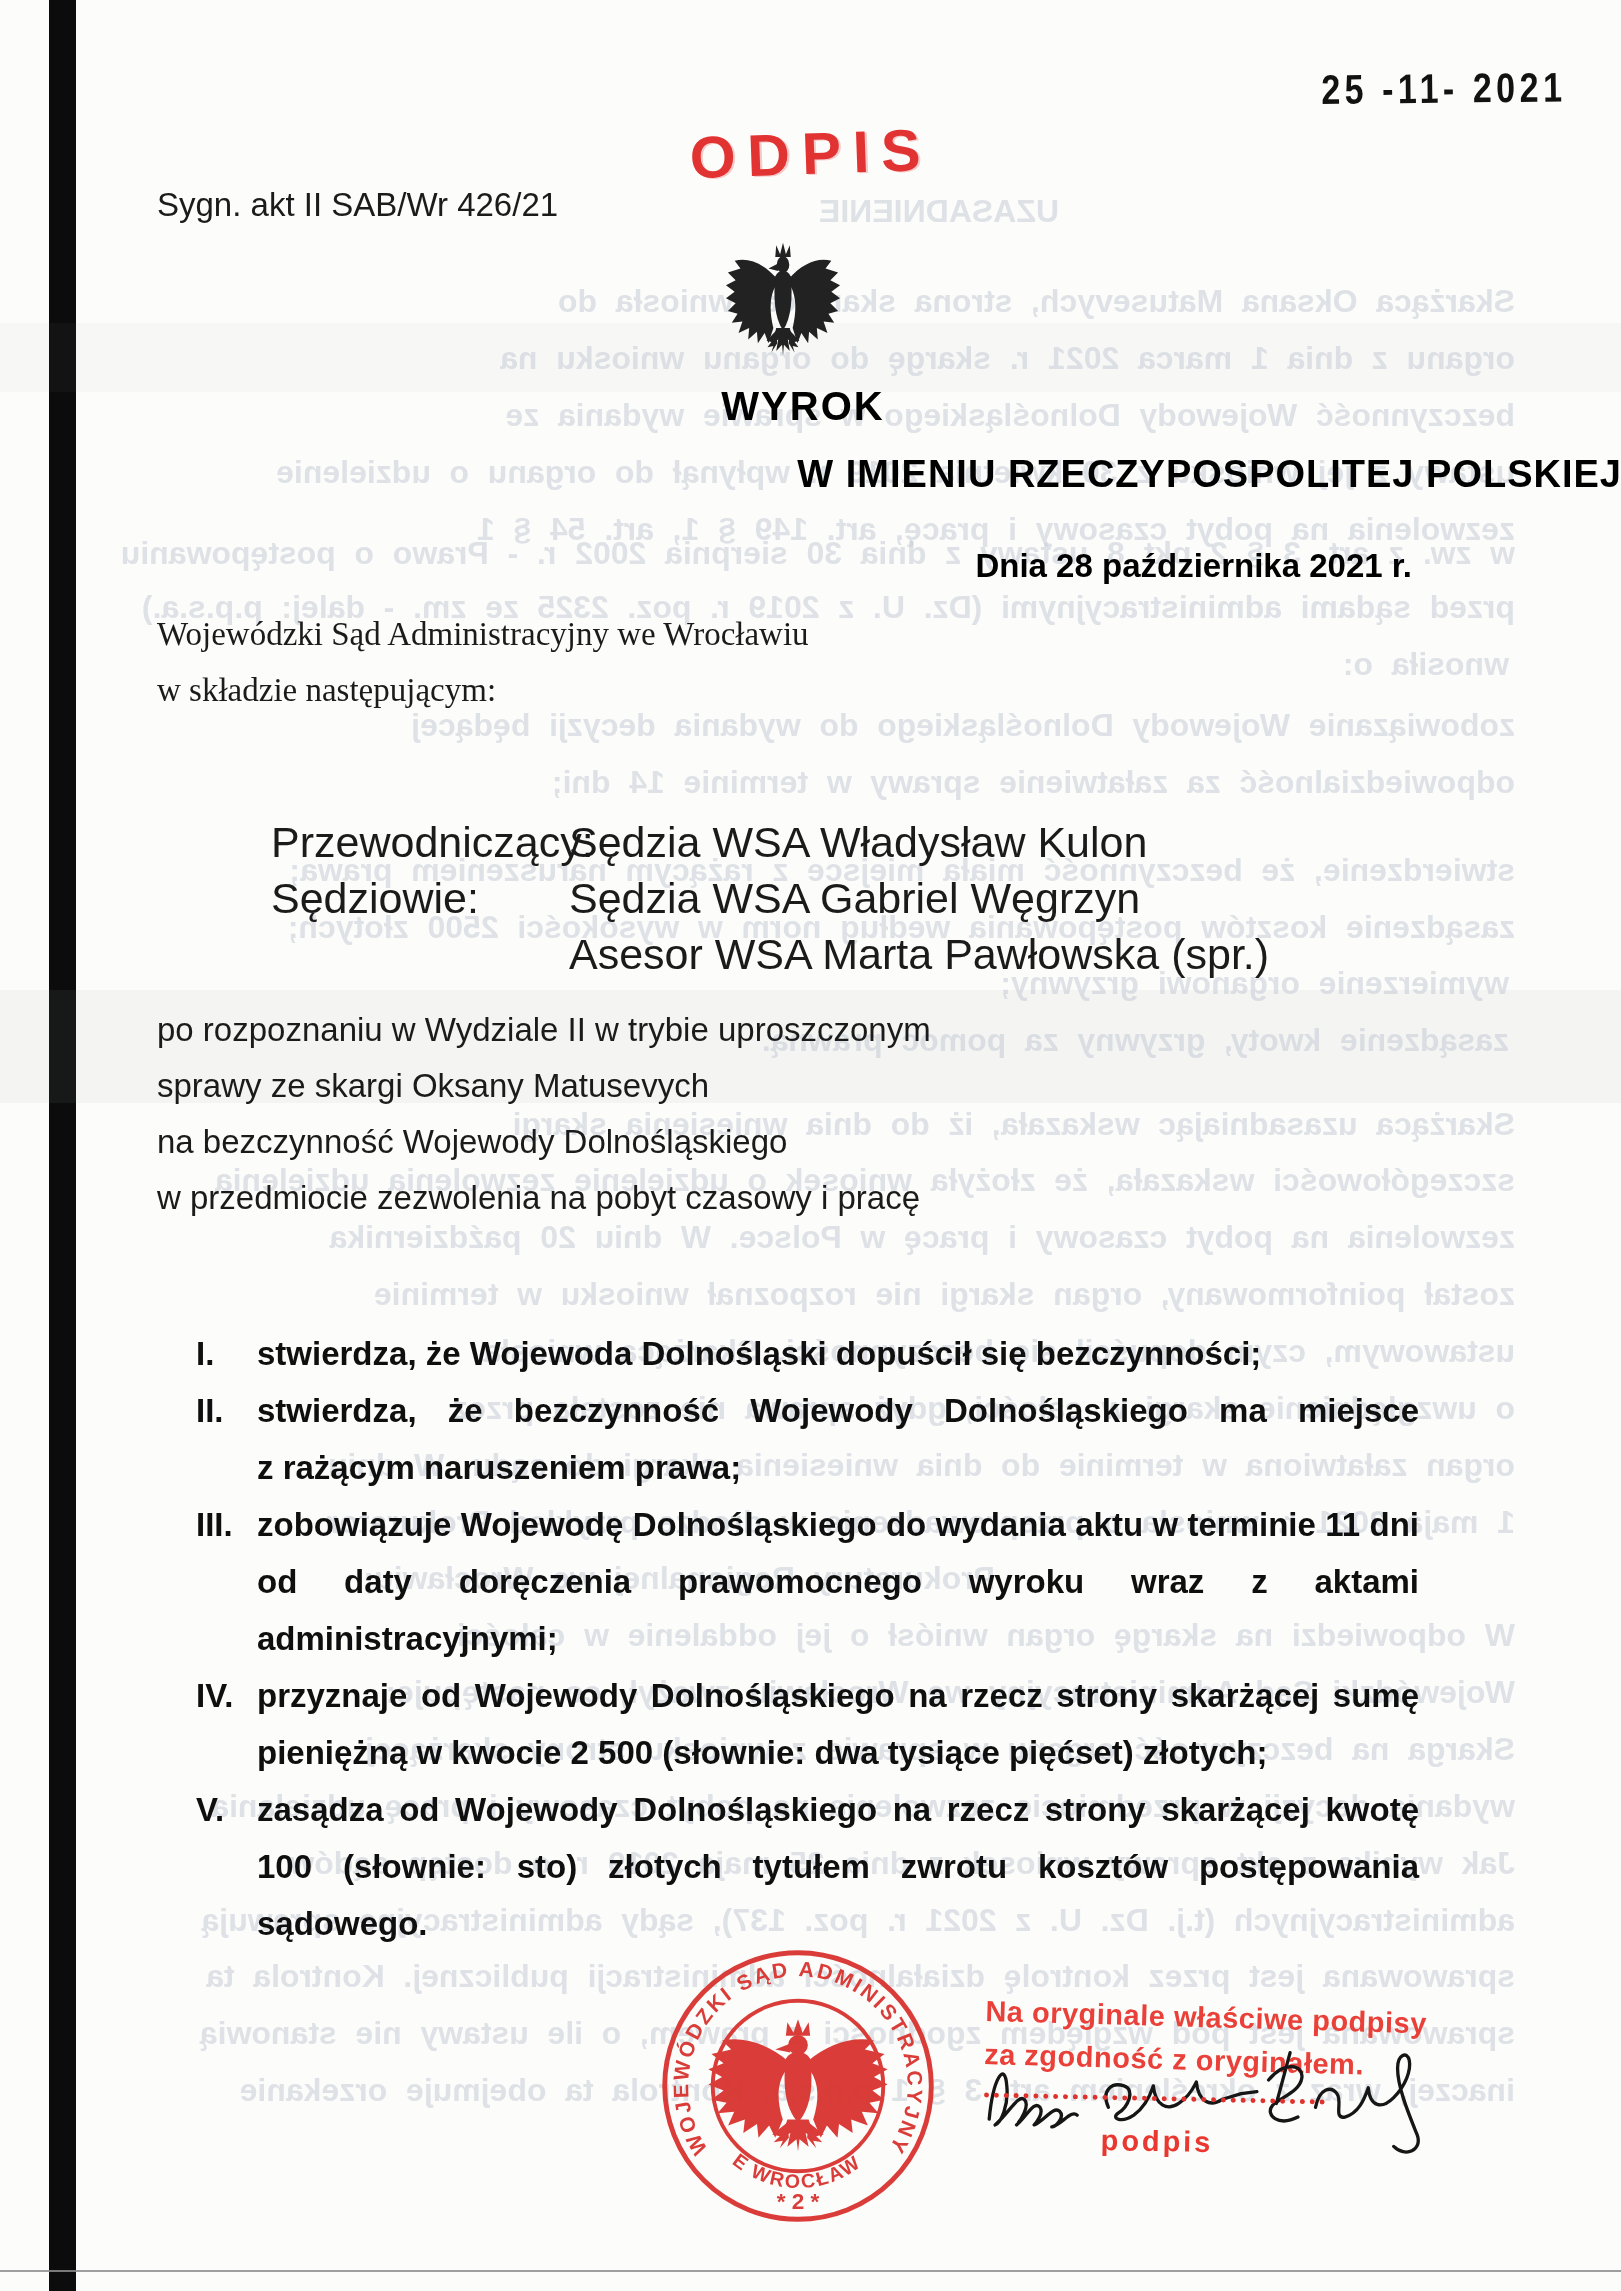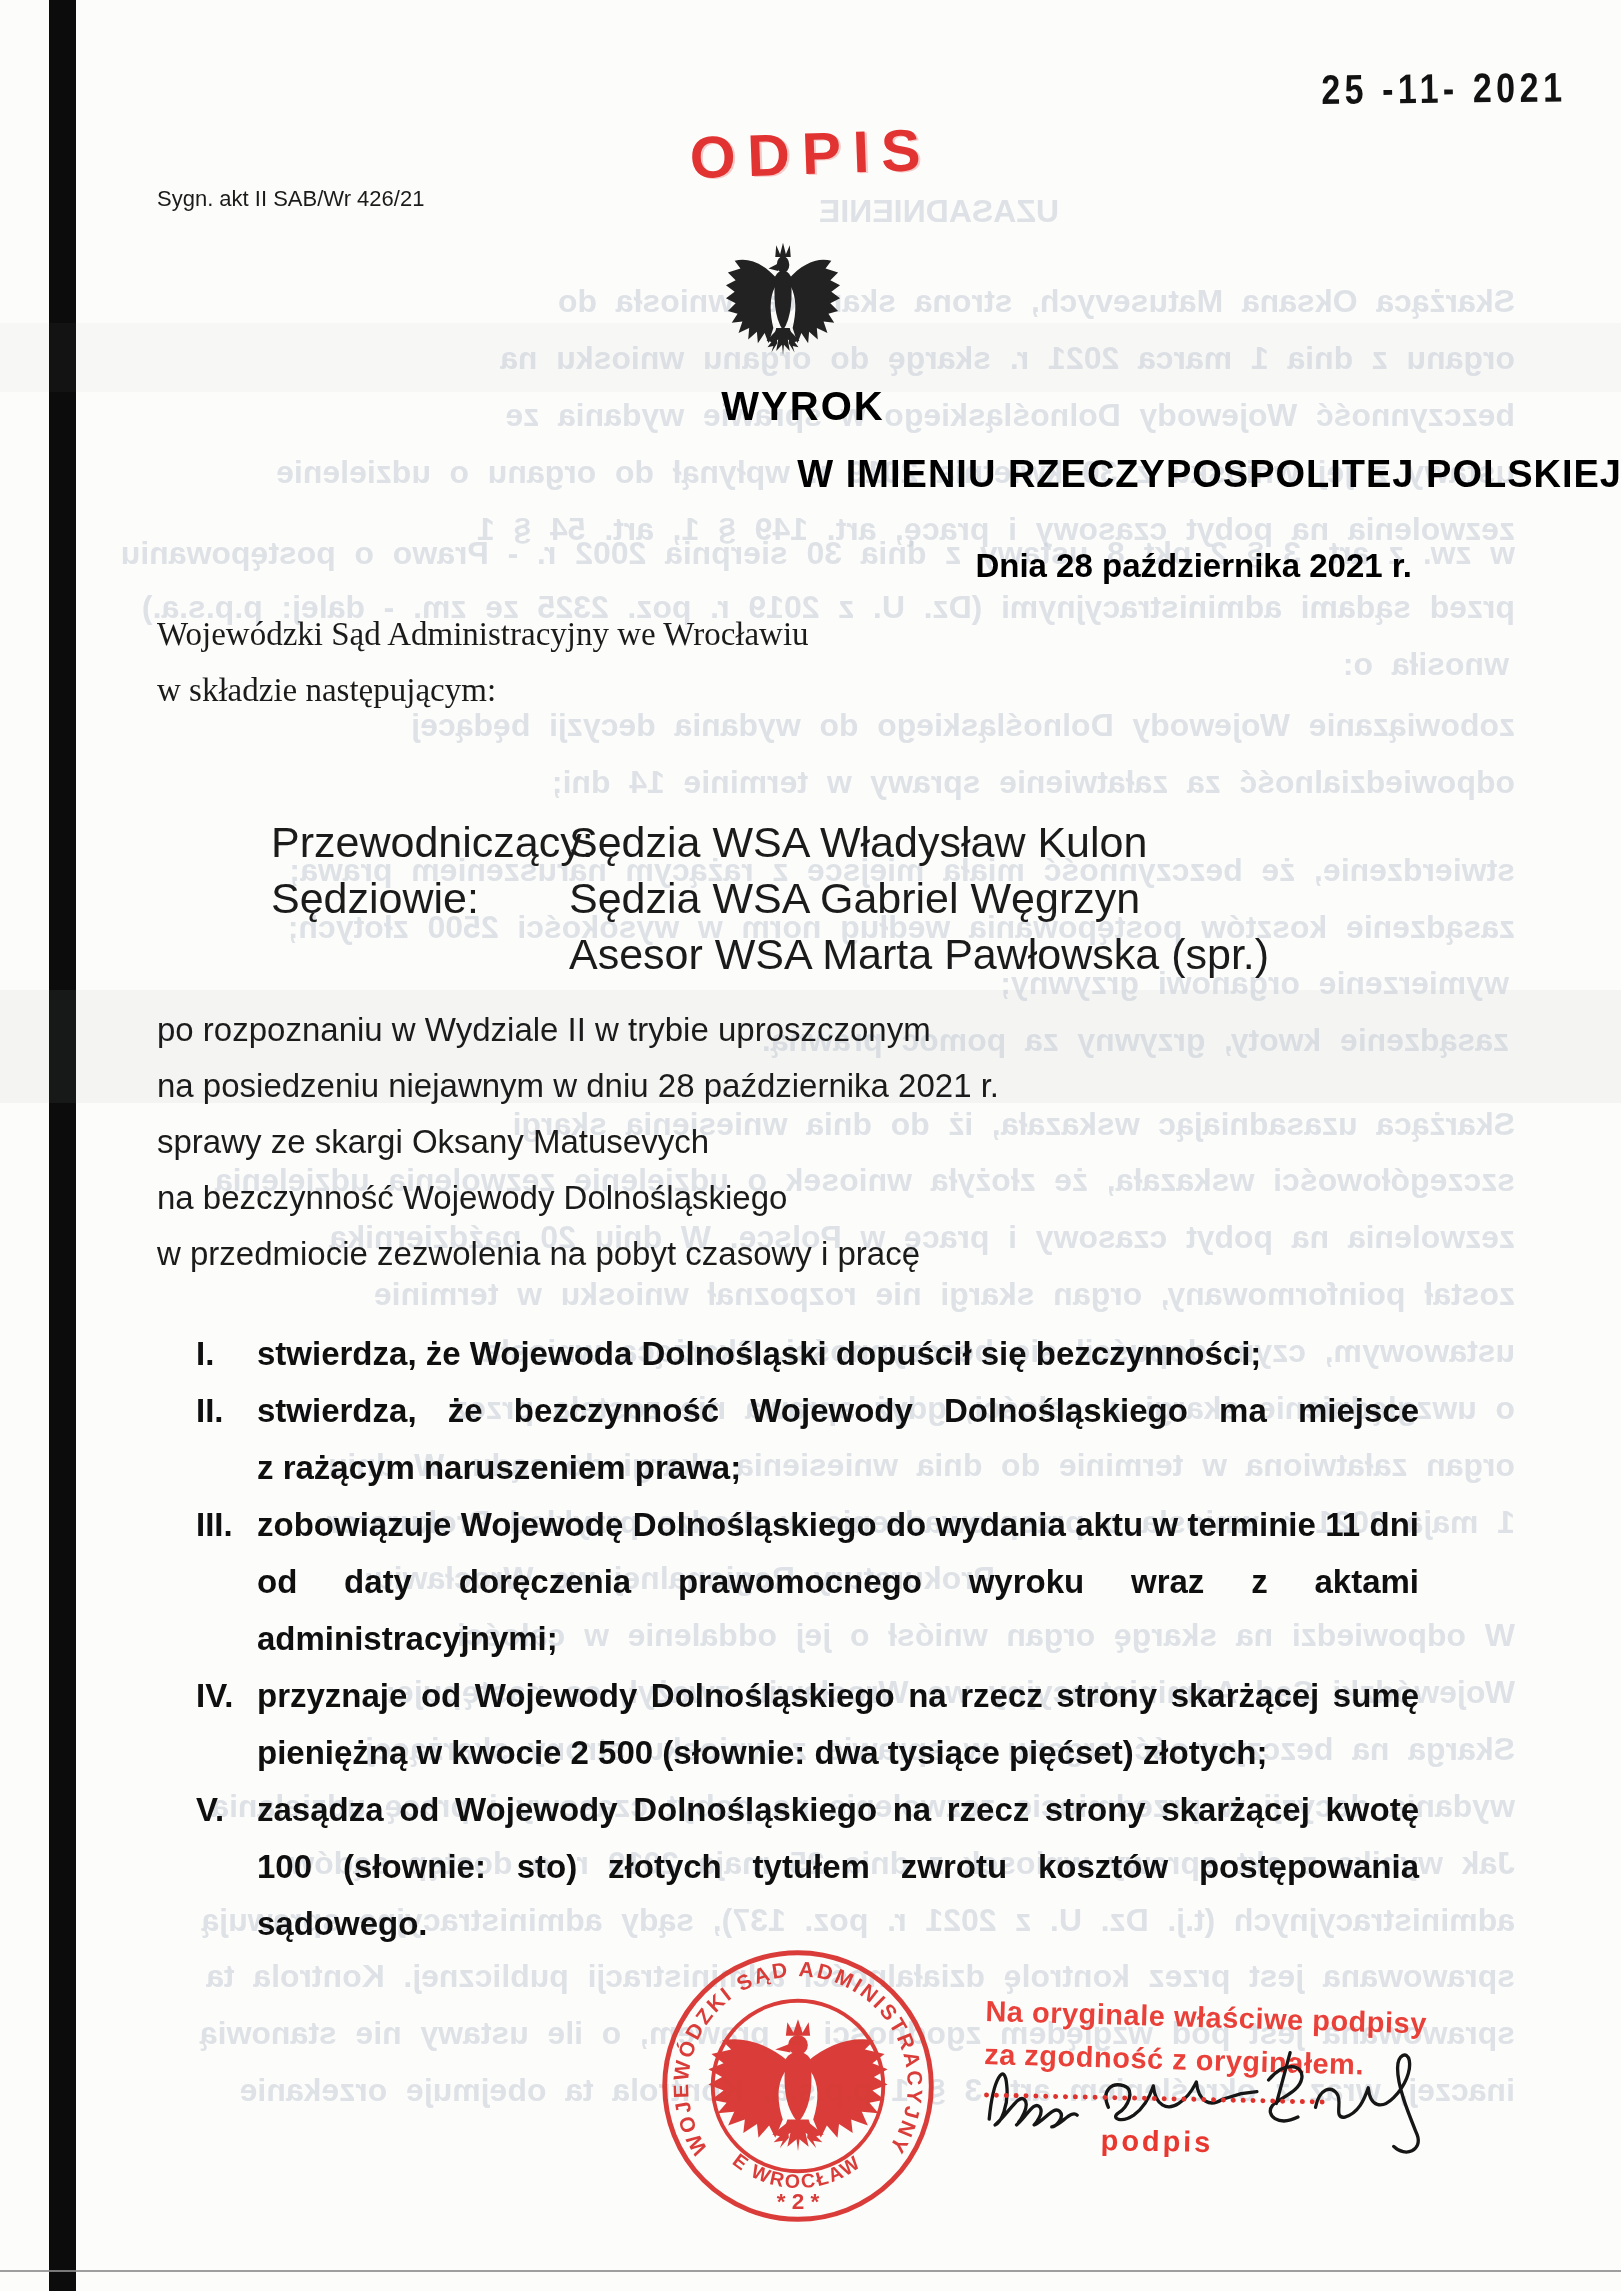--- a/index.html
+++ b/index.html
@@ -23,21 +23,21 @@
     color:#c6cdd6; opacity:.55; word-spacing:9.8px; white-space:nowrap; overflow:hidden;
   }
 
   .content{position:absolute; inset:0; z-index:2;border-radius:15px;}
 
   .date-stamp{
     position:absolute; left:1321px; top:67px; width:186px;
     font-size:37px; font-weight:700; letter-spacing:4.9px; color:#121212;
     transform:rotate(-0.6deg) scale(0.92,1.12); transform-origin:left top; white-space:nowrap;
   }
-  .case-number{position:absolute; left:157px; top:186px; font-size:22px;}
+  .case-number{position:absolute; left:157px; top:186px; font-size:33px;}
   .odpis-stamp{
     position:absolute; left:659px; top:120px; width:304px; text-align:center;
     font-size:59px; font-weight:700; letter-spacing:11.8px; color:#e02423;
     transform:rotate(-2deg); opacity:.93; text-shadow:2px 1px 0 rgba(224,36,35,.25);
   }
   .eagle-emblem{position:absolute; left:725px; top:235px;}
 
   .title-block{position:absolute; left:0; top:384px; width:1578px; text-align:center;}
   .doc-title{font-size:40px; font-weight:700; letter-spacing:2px; color:#000;margin-left:28px;}
   .doc-subtitle{position:absolute; left:0; top:453px; width:1578px; text-align:right; font-size:38px; font-weight:700; color:#000; letter-spacing:1px;padding-left:44px;}
@@ -169,21 +169,20 @@
         </div>
 
         <div class="panel-row">
           <span class="panel-role"></span><span class="panel-name">Asesor WSA Marta Pawłowska (spr.)</span>
         </div>
       </div>
 
     <div class="case-block">
 
     <div class="case-line">po rozpoznaniu w Wydziale II w trybie uproszczonym</div>
-        <div class="case-line">na posiedzeniu niejawnym w dniu 28 października 2021 r.</div>
         <div class="case-line">sprawy ze skargi Oksany Matusevych</div>
         <div class="case-line">na bezczynność Wojewody Dolnośląskiego</div>
         <div class="case-line">w przedmiocie zezwolenia na pobyt czasowy i pracę</div>
       </div>
 
     <div class="ruling">
 
         <div class="ruling-item">
           <span class="ruling-num">I.</span>
           <div class="ruling-text">stwierdza, że Wojewoda Dolnośląski dopuścił się bezczynności;</div>

